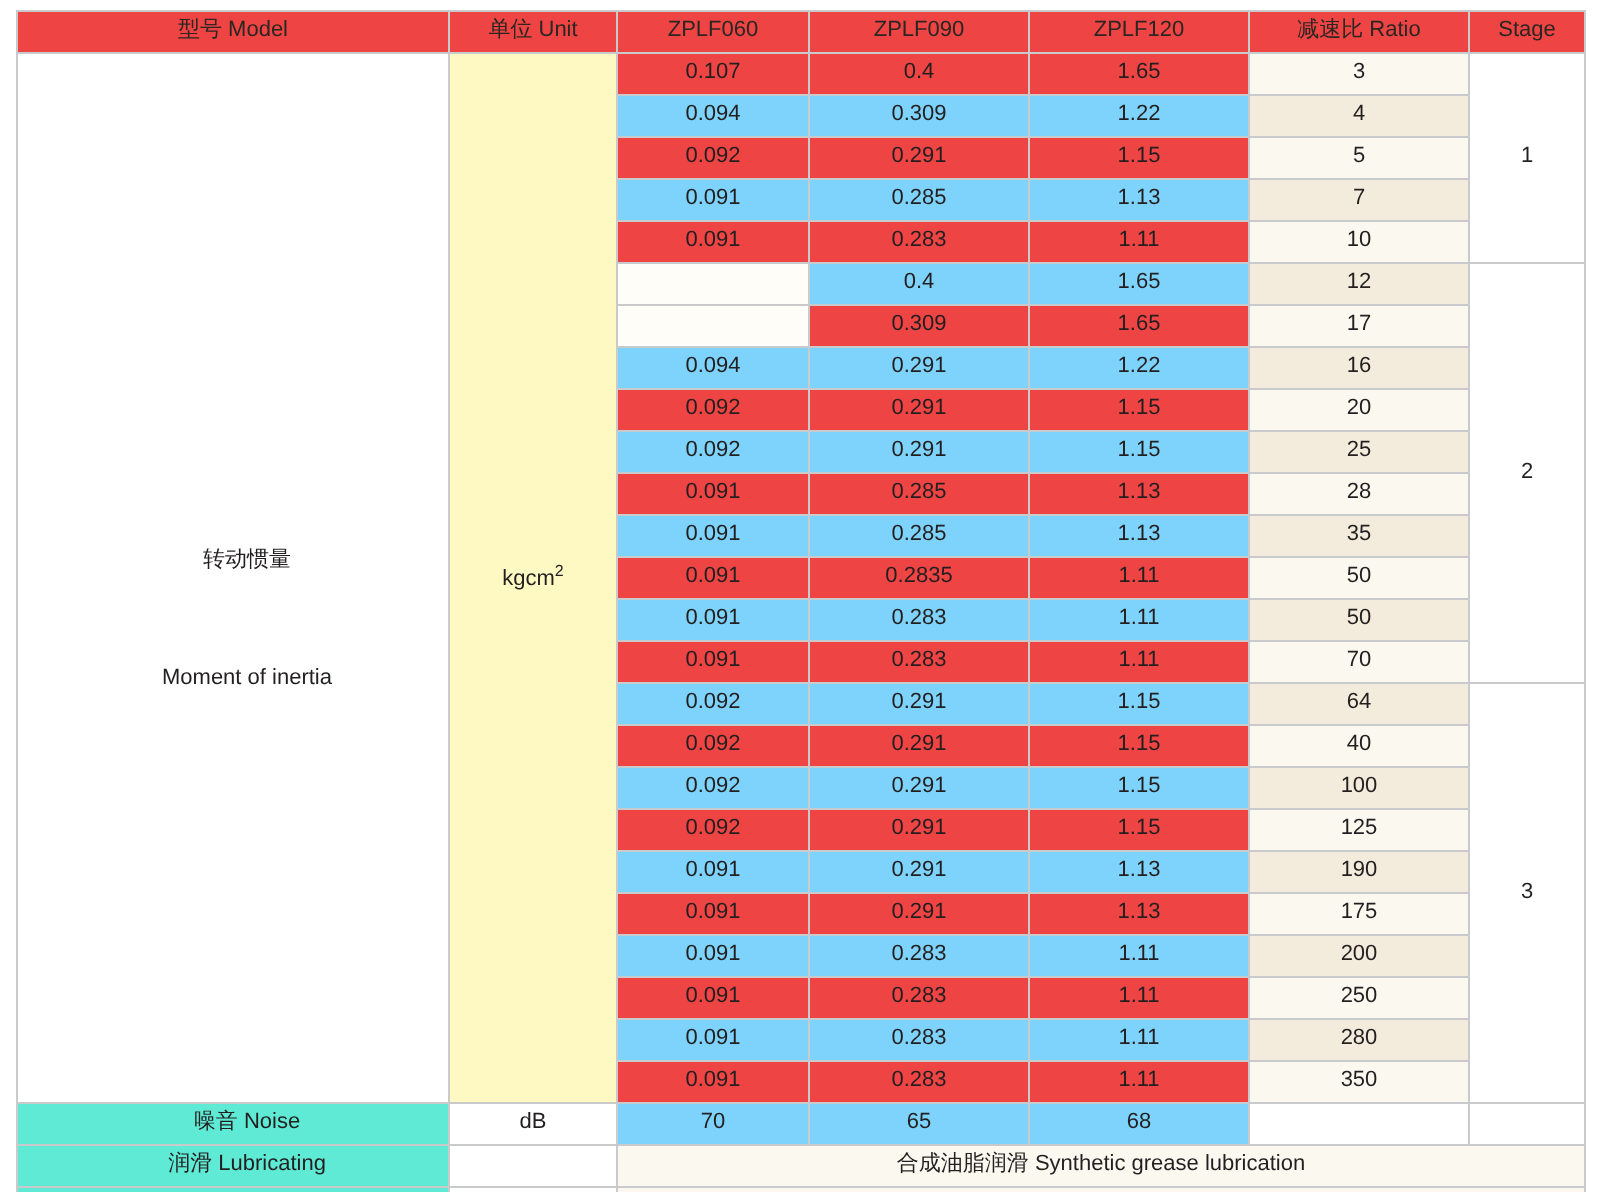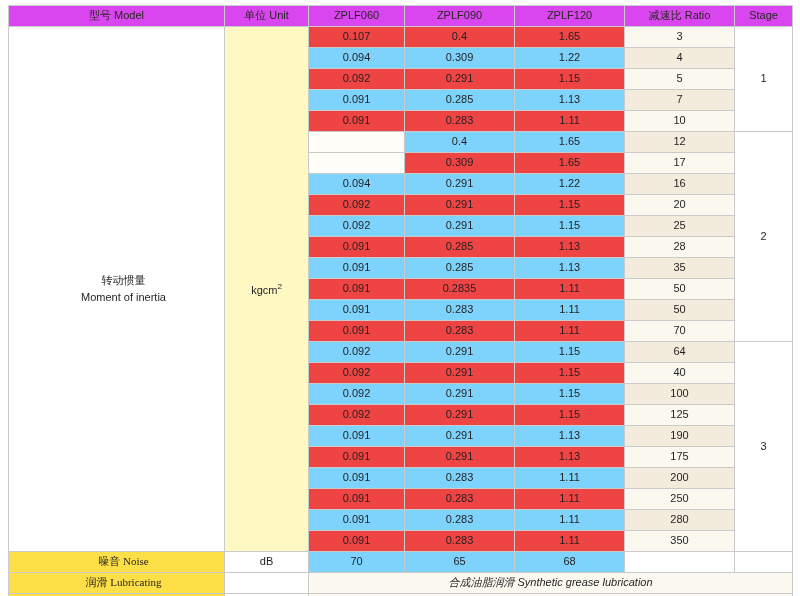--- a/index.html
+++ b/index.html
@@ -31,57 +31,56 @@
     padding: 0;
     text-align: center;
     vertical-align: middle;
     font-weight: normal;
     font-size: 11px;
     line-height: 1.2;
     height: 20px;
   }
   
   .hdr td {
-    background: #d946ef;
+    background: #ef4444;
     color: #2a2622;
     font-size: 11.5px;
     height: 26px;
     border-color: #c9c0a3;
   }
   
   .lbl {
-    background: #fde047;
+    background: #5eead4;
     text-align: left;
     padding-left: 14px !important;
     color: #231f20;
-    font-family: Liberation Serif, serif;
   }
   .lbl-big {
     text-align: left;
     padding-left: 14px !important;
     background: #ffffff;
   }
   .lbl-big div {
     line-height: 1.55;
+    margin-top: 42px;
   }
   .unit {
     background: #fef9c3;
   }
   
   .c-a { background: #7dd3fc; }
   .c-b { background: #ef4444; }
   .ratio-a { background: #f3ecdc; }
   .ratio-b { background: #fbf8f0; }
   .stage {
     background: #ffffff;
     font-size: 11.5px;
   }
   .wide {
     background: #fbf8f0;
-    font-style: italic;
   }
   .blank { background: #fffdf7; }
   .foot td { height: 22px; }
   sup { font-size: 8px; vertical-align: super; }
 </style>
 </head>
 <body>
 
 <div class="sheet">
   <table class="spec">

